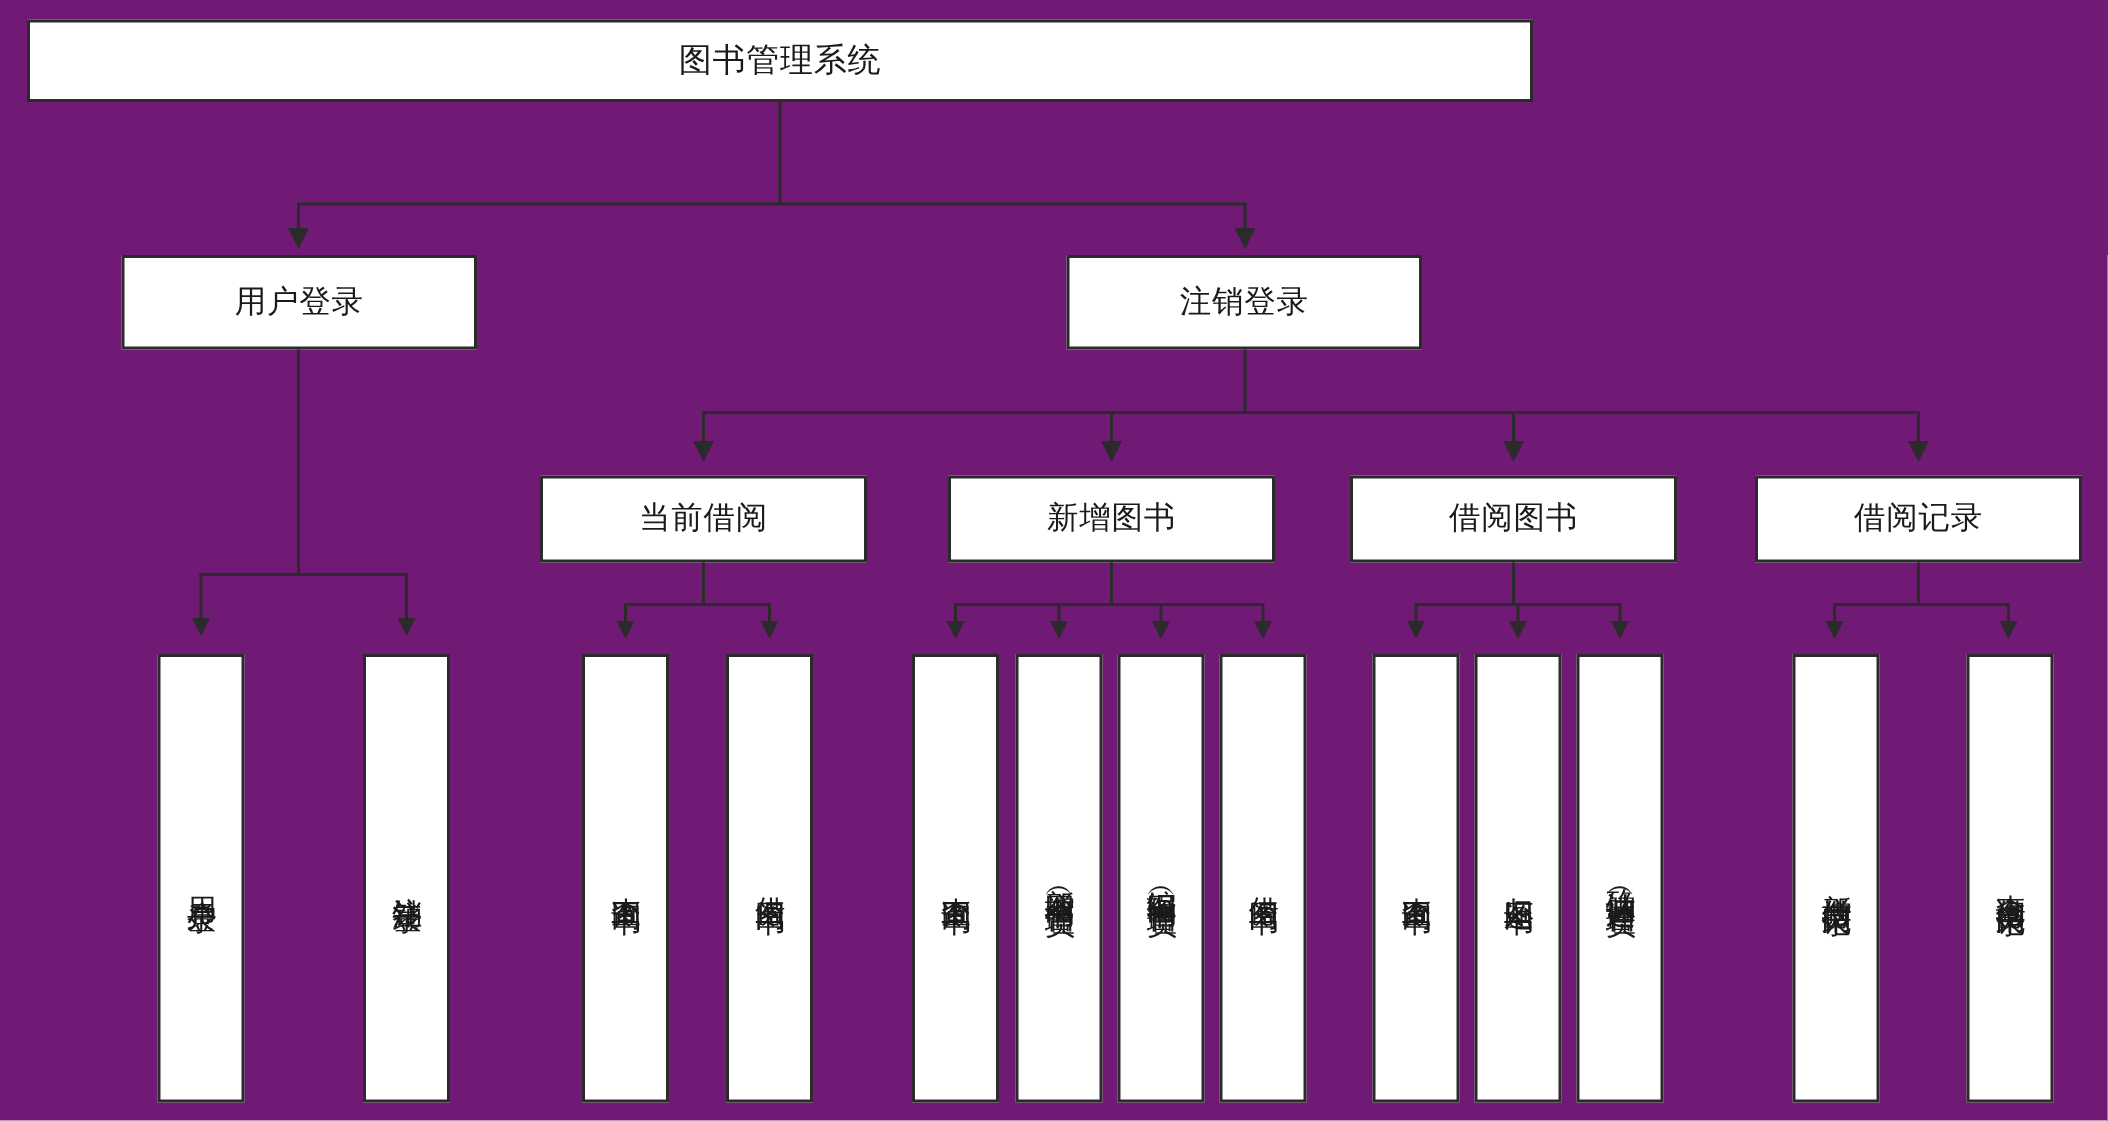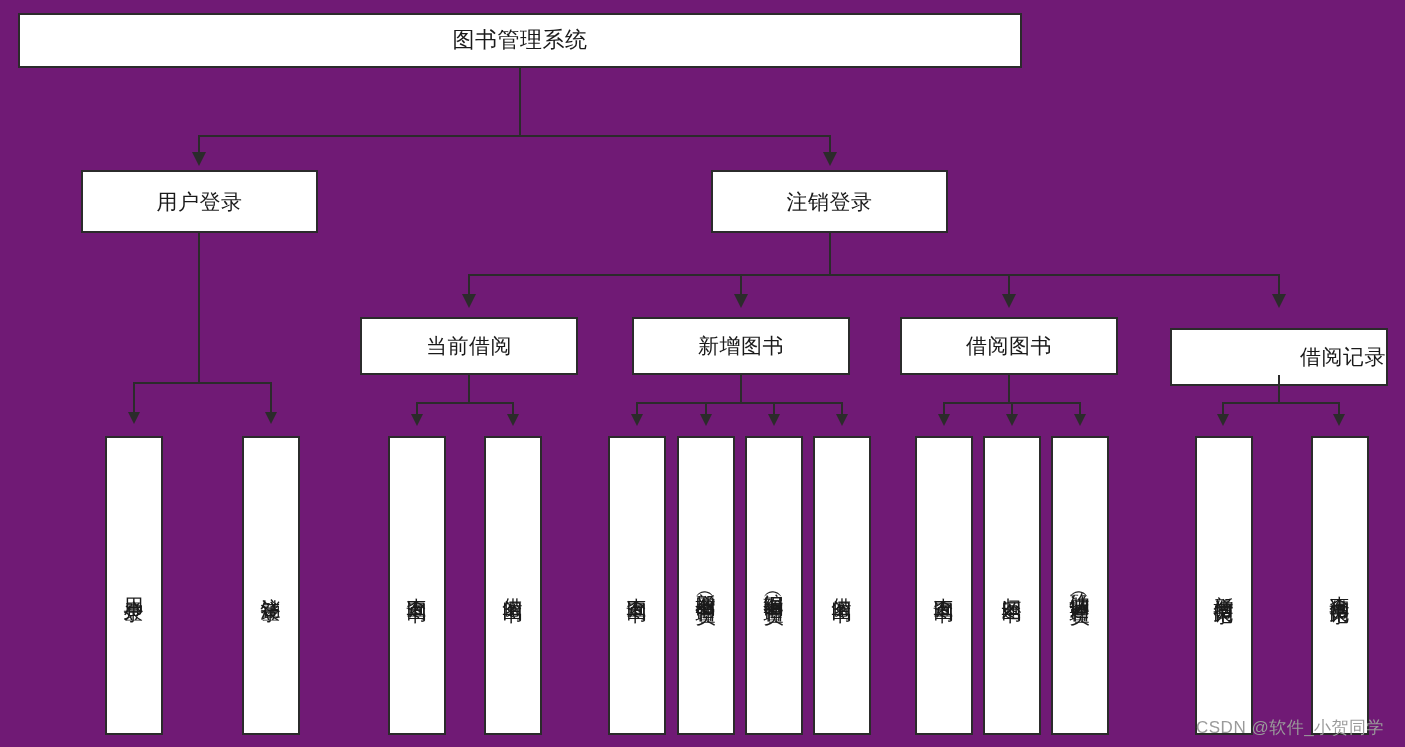--- a/index.html
+++ b/index.html
@@ -126,21 +126,21 @@
 
   <div class="node horiz" style="left:360px; top:317px; width:218px; height:58px;">
     <span class="label">当前借阅</span>
   </div>
   <div class="node horiz" style="left:632px; top:317px; width:218px; height:58px;">
     <span class="label">新增图书</span>
   </div>
   <div class="node horiz" style="left:900px; top:317px; width:218px; height:58px;">
     <span class="label">借阅图书</span>
   </div>
-  <div class="node horiz" style="left:1170px; top:328px; width:218px; height:58px;justify-content:flex-end;">
+  <div class="node horiz" style="left:1170px; top:317px; width:218px; height:58px;">
     <span class="label">借阅记录</span>
   </div>
 
   <div class="line v" style="left:468px; top:375px; width:2px; height:28px;"></div>
   <div class="line h" style="left:416px; top:402px; width:98px; height:2px;"></div>
   <div class="line v" style="left:416px; top:402px; width:2px; height:14px;"></div>
   <div class="arrow small" style="left:411px; top:414px;"></div>
   <div class="line v" style="left:512px; top:402px; width:2px; height:14px;"></div>
   <div class="arrow small" style="left:507px; top:414px;"></div>
 
@@ -208,15 +208,14 @@
     <span class="label">确认归还（管理员）</span>
   </div>
 
   <div class="node vert" style="left:1195px; top:436px; width:58px; height:299px;">
     <span class="label">新增借阅记录</span>
   </div>
   <div class="node vert" style="left:1311px; top:436px; width:58px; height:299px;">
     <span class="label">查询借阅记录</span>
   </div>
 
-  <div class="watermark" style="left:1196px; top:716px;">CSDN @软件_小贺同学</div>
 
 </div>
 
 </body></html>

